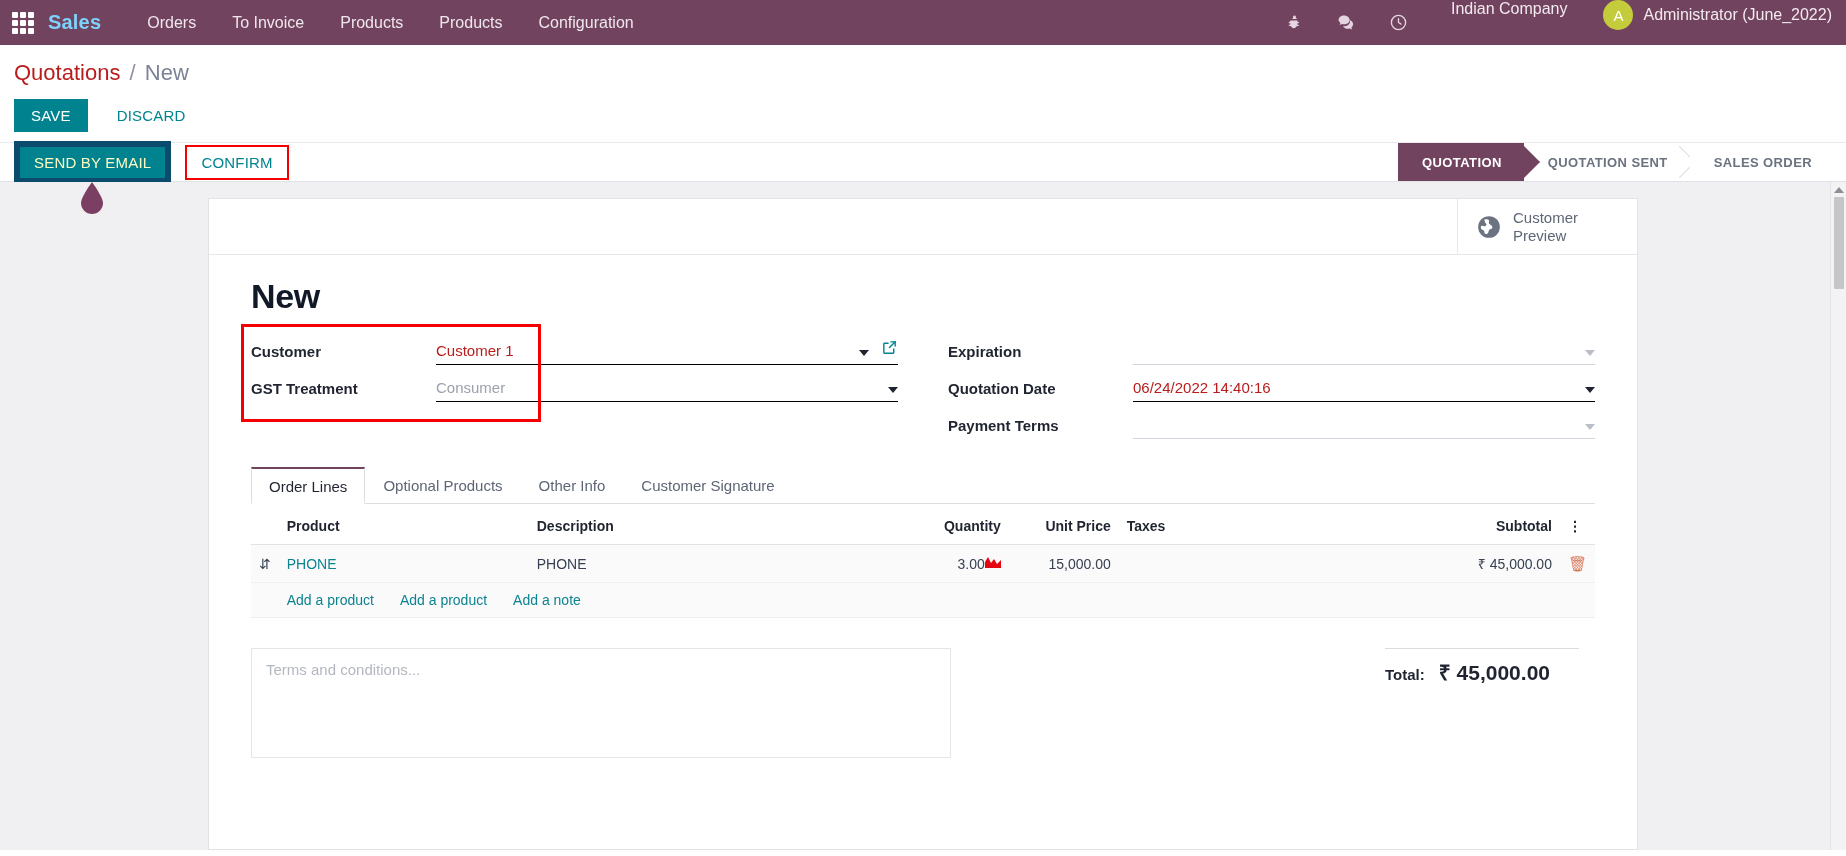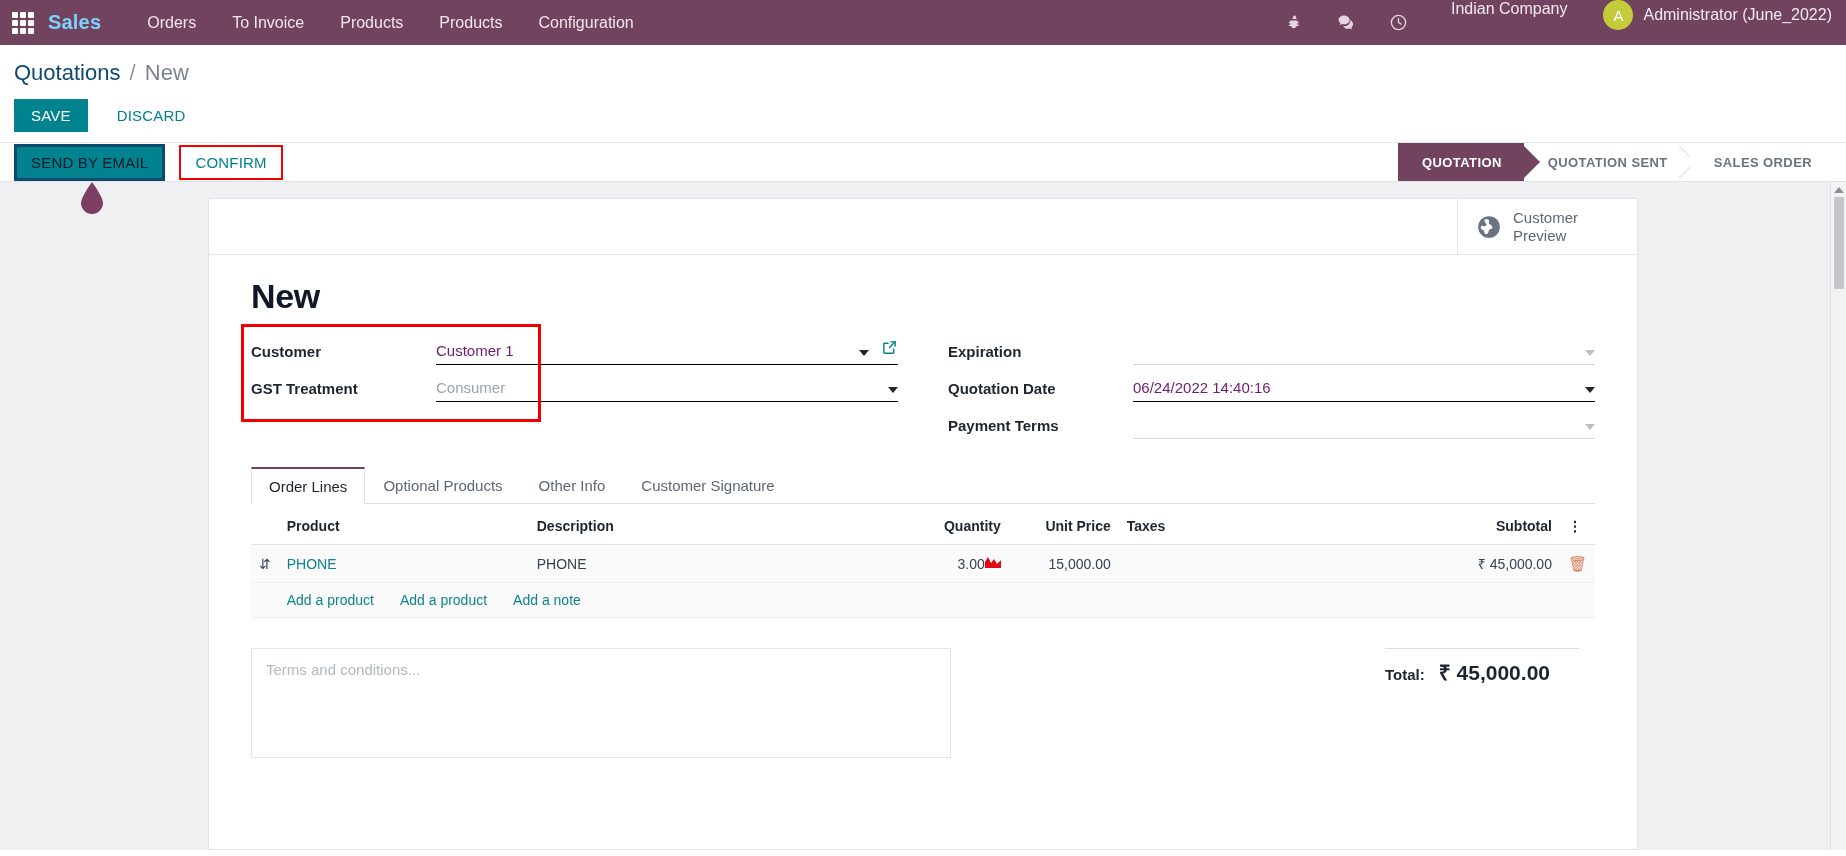--- a/index.html
+++ b/index.html
@@ -81,21 +81,21 @@
   }
   .user-name { font-size: 16px; color: #f2eaef; white-space: nowrap; }
 
   
   .control-panel { background: #ffffff; padding: 0 14px; }
   .breadcrumb {
     padding-top: 15px;
     font-size: 22px;
     color: #7d8396;
   }
-  .breadcrumb .bc-link { color: #0c4a6e; cursor: pointer; }
+  .breadcrumb .bc-link { color: #b91c1c; cursor: pointer; }
   .breadcrumb .bc-sep { color: #8f94a3; margin: 0 3px; }
   .breadcrumb .bc-cur { color: #7d8396; }
 
   .cp-buttons {
     display: flex; align-items: center; gap: 0px;
     margin-top: 13px; padding-bottom: 10px;
   }
   .btn-save {
     background: #00838f;
     color: #ffffff;
@@ -121,22 +121,22 @@
   .action-bar {
     display: flex; align-items: stretch;
     border-top: 1px solid #e7e9ed;
     border-bottom: 1px solid #dfe2e7;
     background: #ffffff;
     height: 40px;
     position: relative;
   }
   .act-left { display: flex; align-items: center; padding-left: 14px; gap: 0px; }
   .btn-primary-act {
-    background: #00838f; color: #0f172a;
-    border: 3px solid #0c4a6e;
+    background: #00838f; color: #fef9c3;
+    border: 6px solid #0c4a6e;
     font-size: 15px; padding: 7px 14px;
     cursor: pointer; letter-spacing: .2px;
   }
   .btn-secondary-act {
     background: #ffffff; color: #00838f;
     border: 2px solid #f50000;
     font-size: 15px; padding: 7px 14px;
     cursor: pointer; margin-left: 14px;
     letter-spacing: .2px;
     position: relative; z-index: 3;
@@ -250,21 +250,21 @@
   }
   .f-field {
     flex: 1;
     display: flex; align-items: flex-end;
     border-bottom: 1px solid #000000;
     padding-bottom: 3px;
     position: relative;
   }
   .f-field.light { border-bottom-color: #d2d5db; }
   .f-val {
-    font-size: 15px; color: #701a75;
+    font-size: 15px; color: #b91c1c;
     flex: 1;
     outline: none;
     min-height: 19px;
   }
   .f-val.placeholder { color: #9ba1ad; }
   .caret {
     width: 0; height: 0;
     border-left: 5px solid transparent;
     border-right: 5px solid transparent;
     border-top: 6px solid #1f2430;

